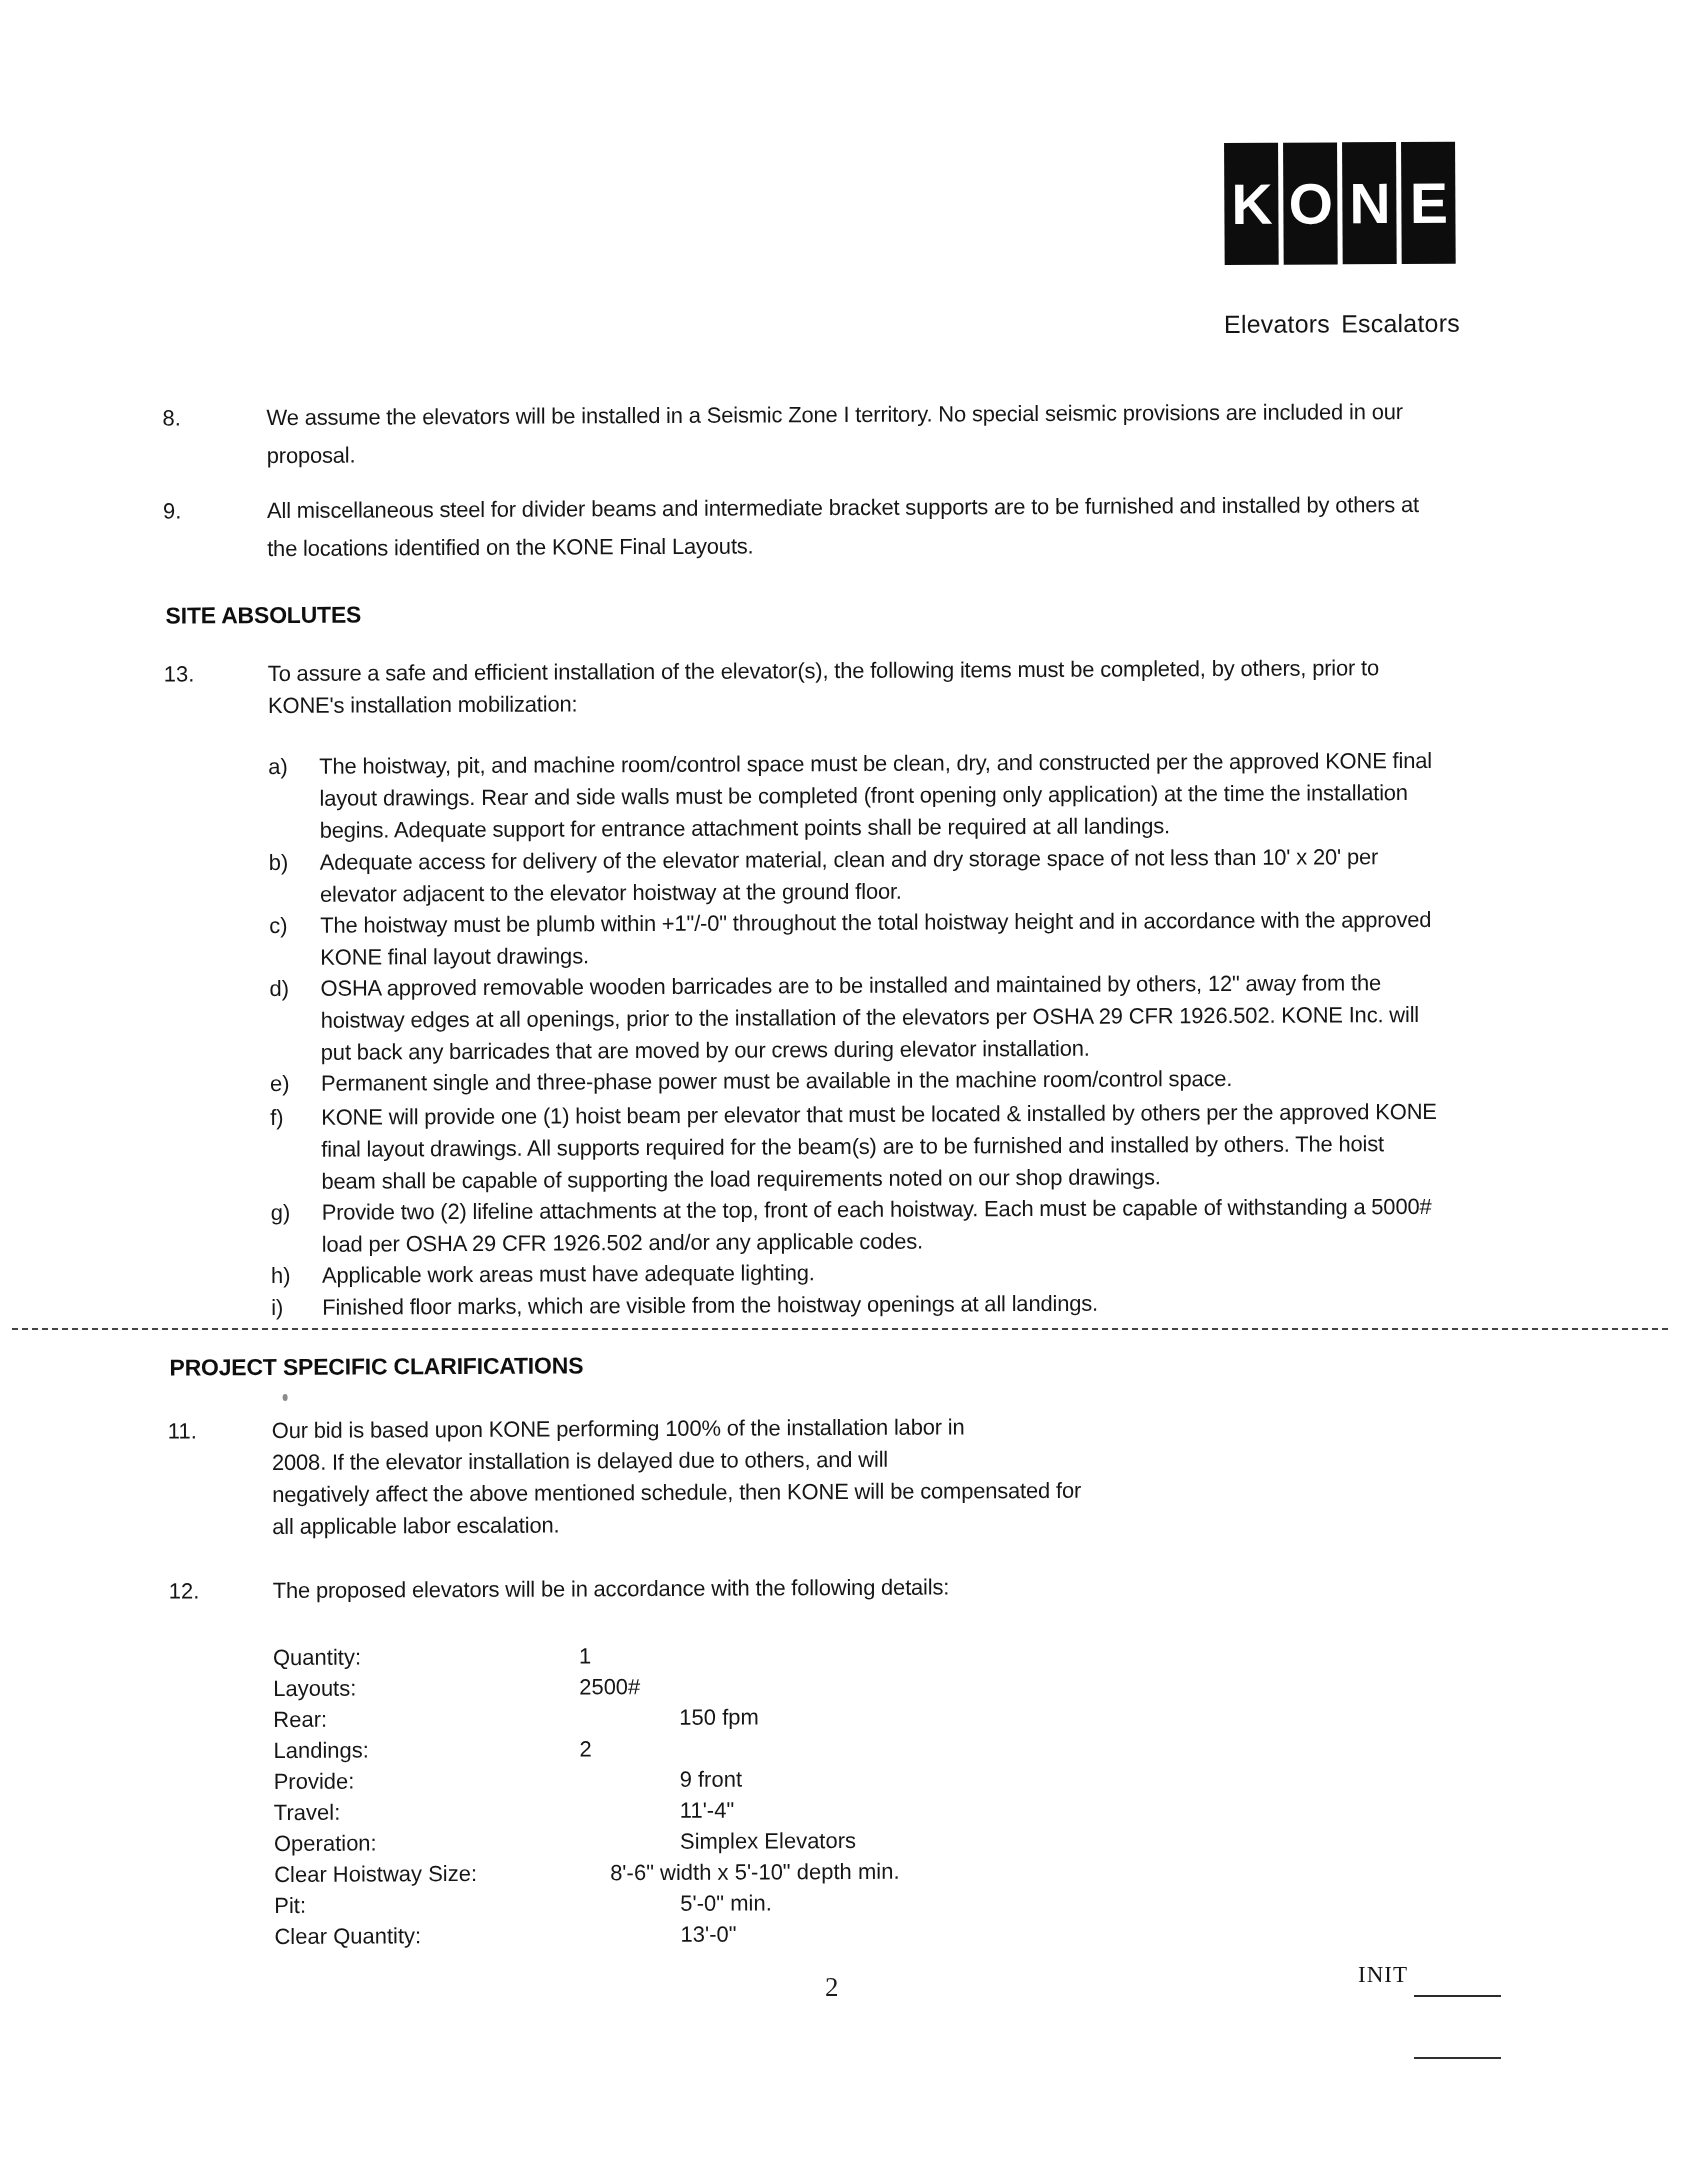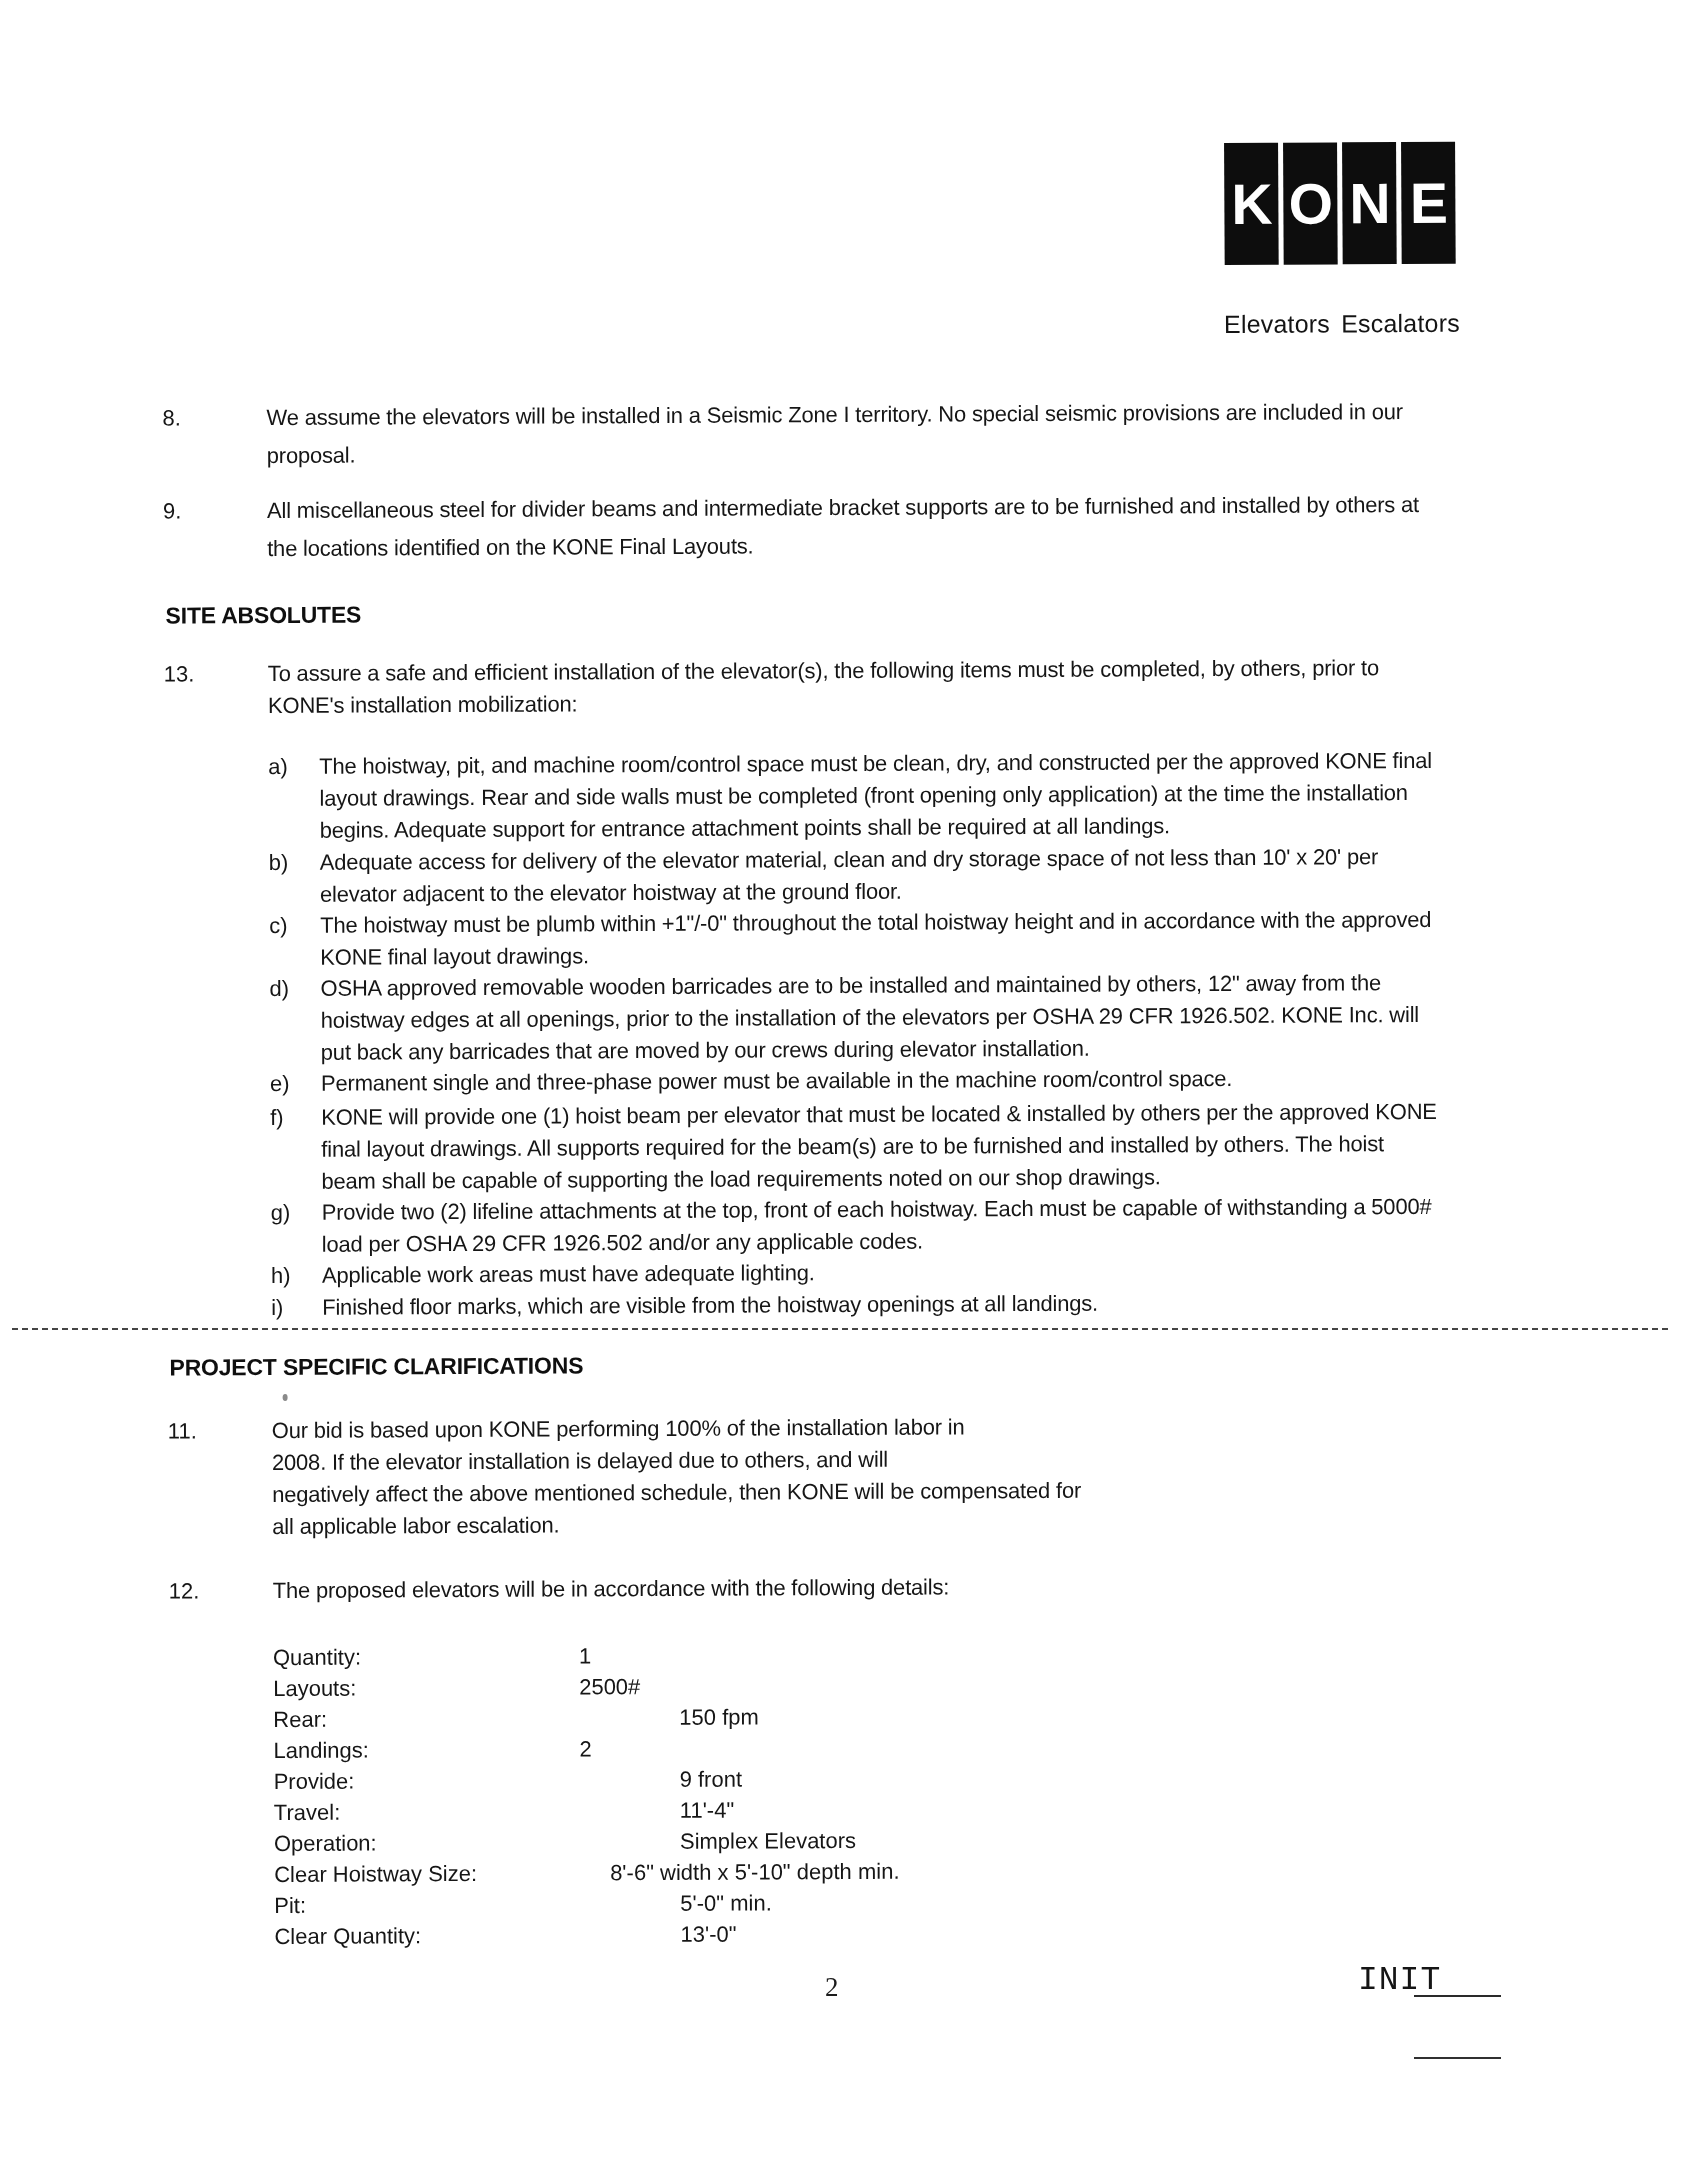--- a/index.html
+++ b/index.html
@@ -68,21 +68,21 @@
     background:#8a8a8a; border-radius:50%;
   }
 
   
   .page-num {
     position:absolute; left:825px; top:1972px;
     font-family:"Liberation Serif", serif; font-size:27px; color:#1c1c1c;
   }
   .init {
     position:absolute; left:1358px; top:1962px;
-    font-family:Liberation Mono, monospace; font-size:33px; letter-spacing:1px; color:#151515;
+    font-family:Liberation Serif, serif; font-size:23px; letter-spacing:1px; color:#151515;
   }
   .init-underline { position:absolute; left:1414px; top:1995px; width:87px; height:2px; background:#2a2a2a; }
   .sig-line { position:absolute; left:1414px; top:2057px; width:87px; height:2px; background:#303030; }
 </style>
 </head>
 <body>
 
 <div class="page">
 
   <div class="tilt">

